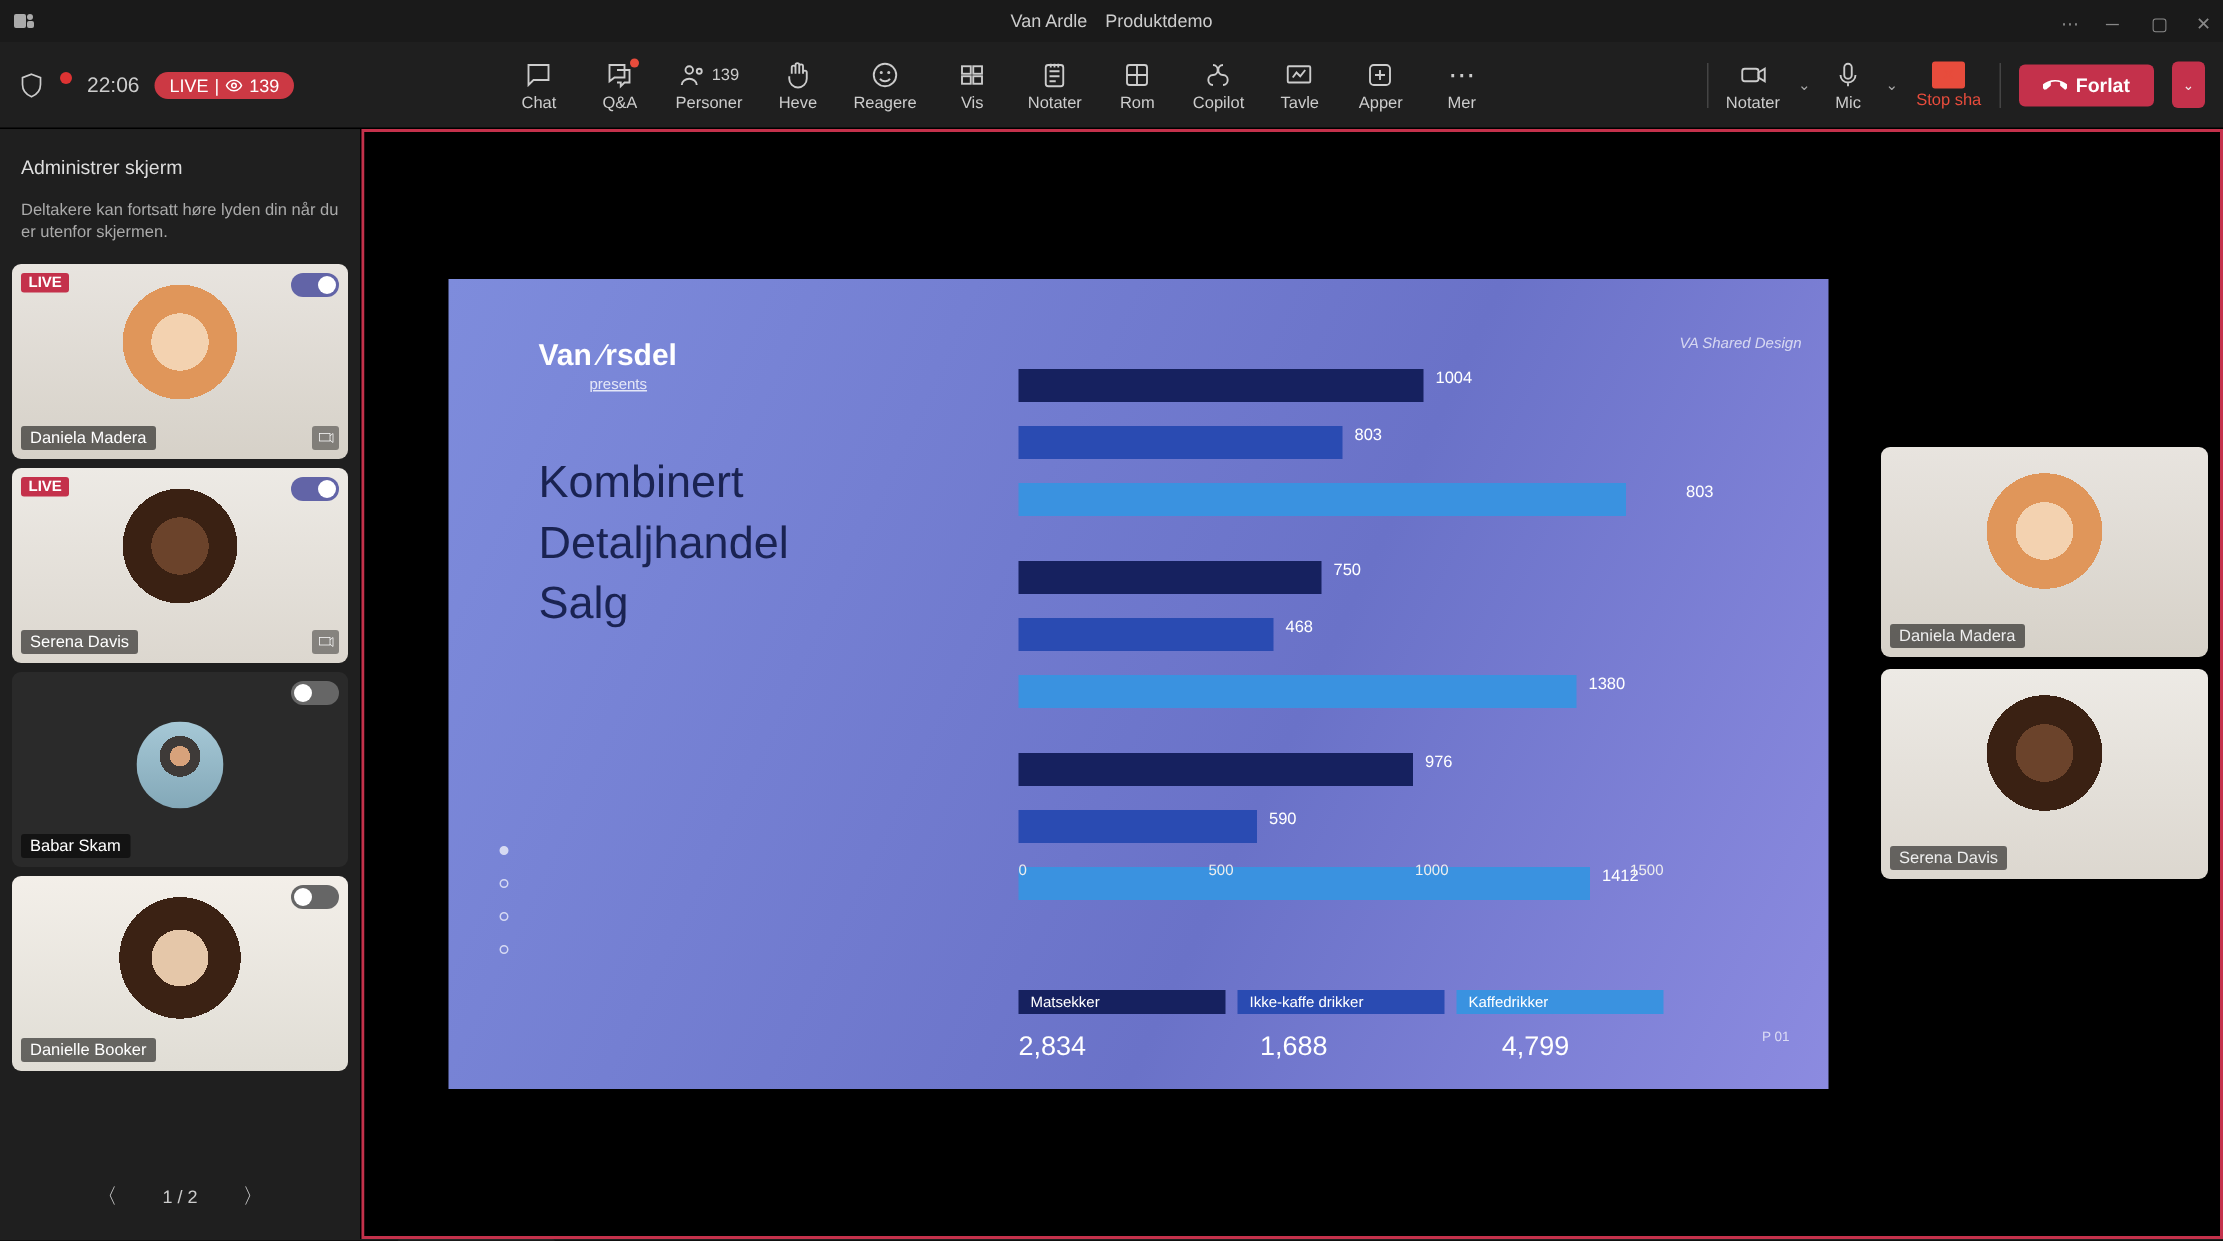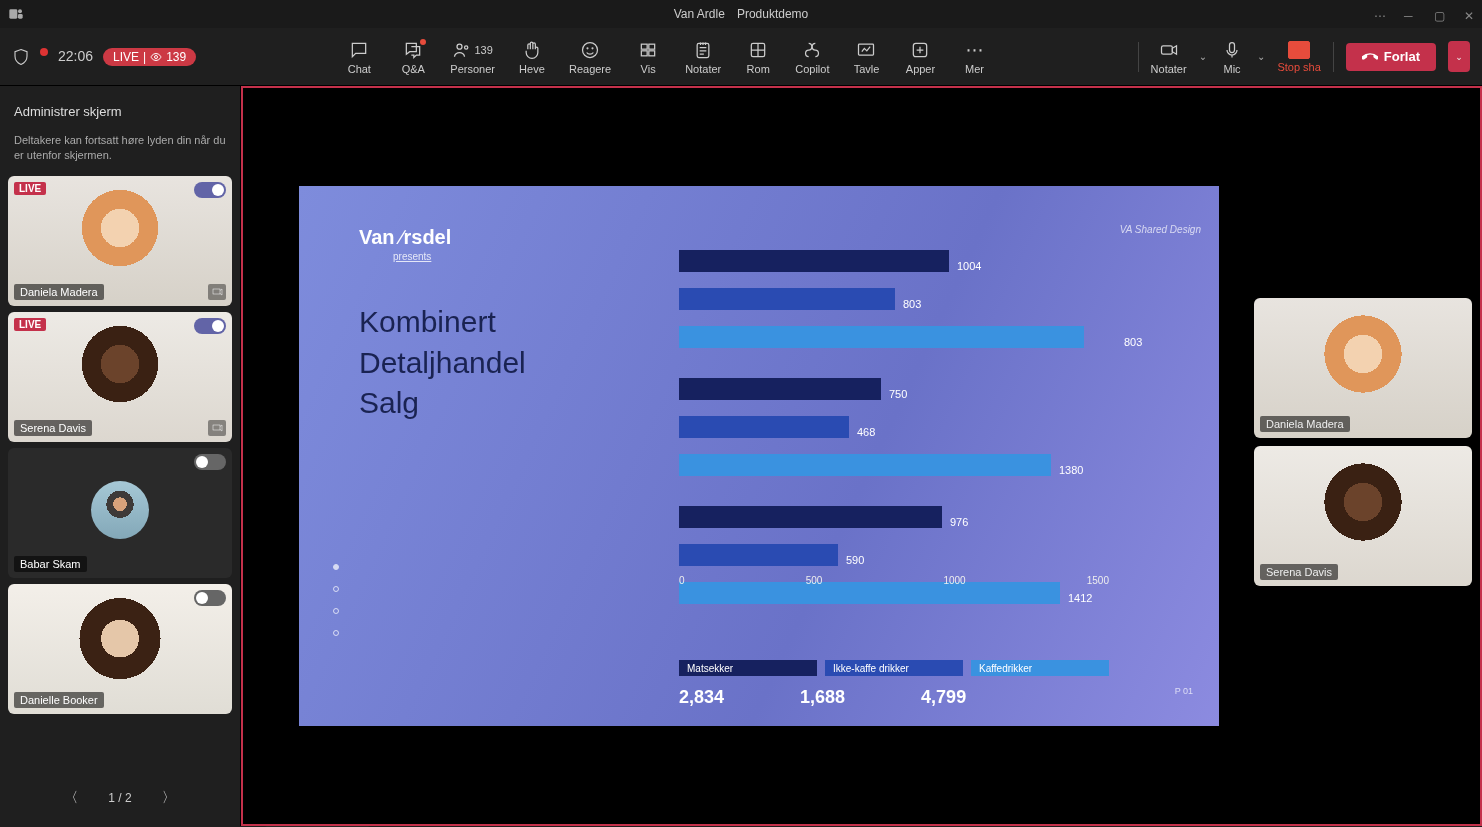--- a/index.html
+++ b/index.html
@@ -46,29 +46,29 @@
   .pager { height:40px; display:flex; align-items:center; justify-content:center; gap:30px; font-size:12px; color:#ccc;}
   .pager .arrow{cursor:pointer; font-size:14px;}
   .stage-wrap { flex:1; position:relative; border:2px solid #c4314b; background:#000; display:flex;}
   .stage { flex:1; position:relative; display:flex; align-items:center; justify-content:center; background:#000;padding-left:29px;}
   .slide { width:920px; height:540px; background:linear-gradient(115deg,#7e8cdc 0%, #6a72c8 60%, #8c8be0 100%); position:relative; padding:40px 0 20px 60px; color:#fff;}
   .slide-tag { position:absolute; left:22px; bottom:-24px; background:rgba(40,40,40,.9); padding:4px 10px; font-size:12px; border-radius:2px;}
   .brand { font-size:20px; font-weight:600;}
   .brand-sub{ font-size:10px; opacity:.8; margin-top:2px; margin-left:34px;text-decoration:underline;}
   .slide-title { margin-top:40px; font-size:30px; font-weight:400; color:#1a2352; line-height:1.35;}
   .chart-area{ position:absolute; left:380px; top:60px; width:500px; height:340px;}
-  .bar-row{ height:26px; display:flex; align-items:flex-end; margin-bottom:12px; font-size:11px;}
+  .bar-row{ height:26px; display:flex; align-items:flex-start; margin-bottom:12px; font-size:11px;}
   .bar{ height:22px;}
   .b1{background:#16215f;} .b2{background:#2a4bb2;} .b3{background:#3a92e0;}
   .bar-lbl{ margin-left:8px; color:#fff; font-size:11px;}
   .bar-lbl.off{ margin-left:40px;}
   .axis{ position:absolute; bottom:0; left:0; width:430px; display:flex; justify-content:space-between; font-size:10px; color:#eee;}
   .legend-row{ position:absolute; left:380px; bottom:50px; display:flex; gap:8px;}
   .leg { width:138px; height:16px; display:flex; align-items:center; padding-left:8px; font-size:10px; color:#fff;}
-  .totals{ position:absolute; left:380px; bottom:18px; display:flex; gap:76px; font-size:18px; font-weight:700;}
+  .totals{ position:absolute; left:380px; bottom:18px; display:flex; gap:116px; font-size:18px; font-weight:400;}
   .watermark{position:absolute; right:18px; top:38px; font-size:10px; font-style:italic; opacity:.7;}
   .page-ind{position:absolute; right:26px; bottom:30px; font-size:9px; opacity:.7;}
   .dots{position:absolute; left:34px; bottom:90px; display:flex; flex-direction:column; gap:16px;}
   .dots .d{width:6px;height:6px;border-radius:50%;border:1px solid #fff; opacity:.7;}
   .dots .d.active{background:#fff;}
   .right-panel { width:234px; padding:10px 8px; display:flex; flex-direction:column; gap:8px; margin-top:200px;}
   .rthumb{ height:140px; background:#333; border-radius:6px; position:relative; overflow:hidden;}
   .rthumb .name{position:absolute; left:6px; bottom:6px; background:rgba(0,0,0,.55); padding:2px 6px; font-size:11px; border-radius:2px;}
   
   .person1{background:radial-gradient(circle at 50% 40%,#f3d2b0 0 14%,#e0965a 14% 28%,transparent 28%), linear-gradient(#e8e4df,#d6d1c8);}

